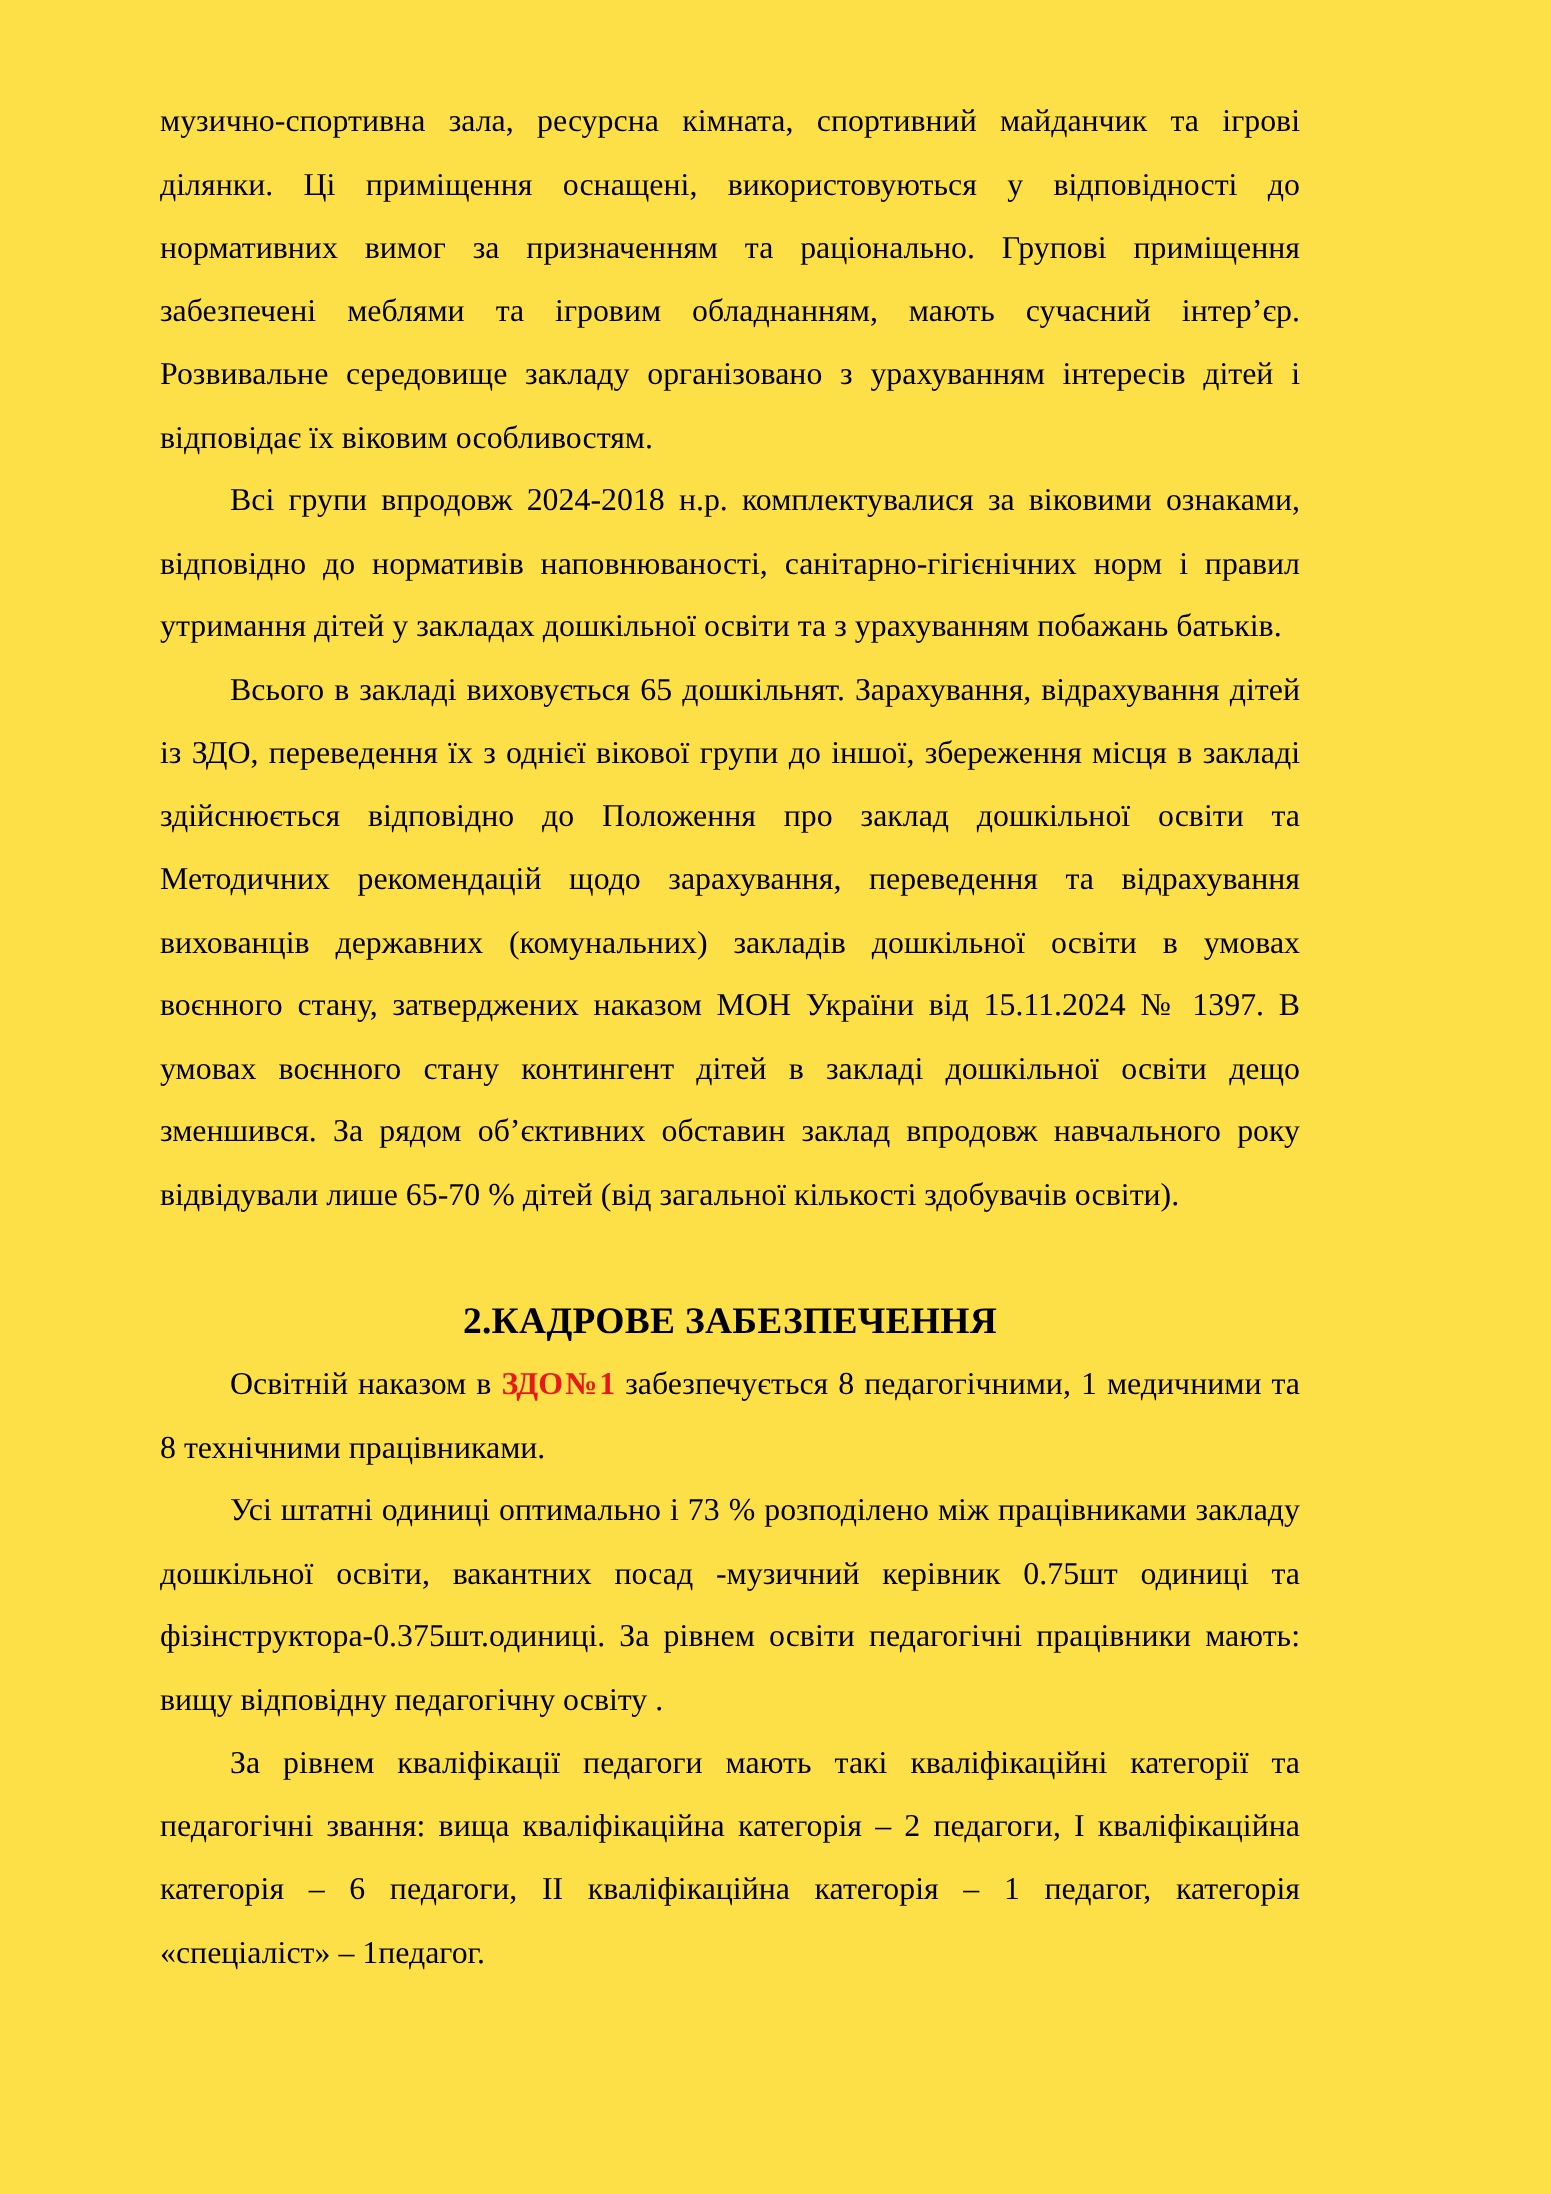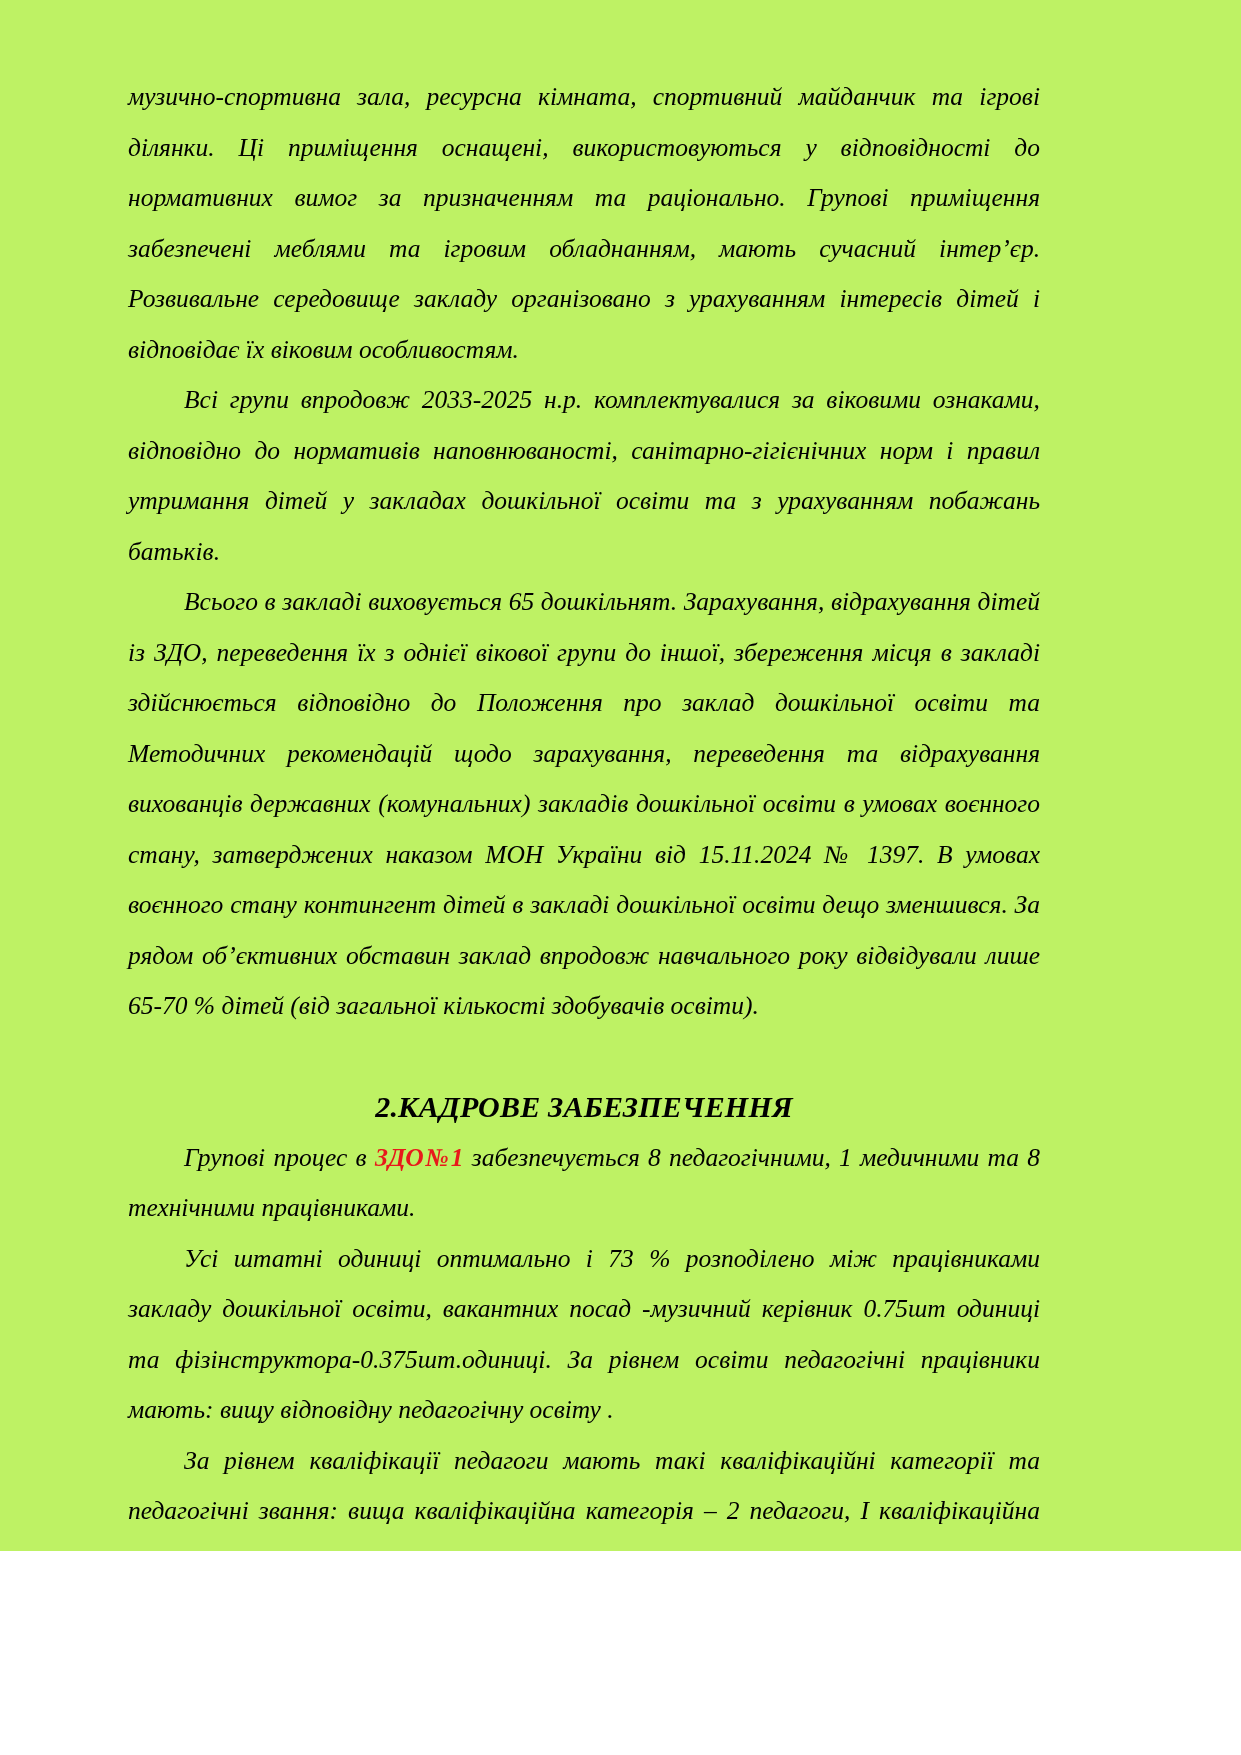--- a/index.html
+++ b/index.html
@@ -8,26 +8,25 @@
     padding: 0;
     background: #ffffff;
   }
   body {
     font-family: "Liberation Serif", "DejaVu Serif", serif;
     color: #000000;
   }
   .page {
     position: relative;
     width: 1241px;
-    height: 1551px;
+    height: 1755px;
     margin: 0 auto;
-    background: #bef264;
+    background: #fde047;
     box-sizing: border-box;
     overflow: hidden;
-    font-style: italic;
   }
   .content {
     position: absolute;
     left: 128px;
     top: 72px;
     width: 912px;
   }
   p.para {
     margin: 0;
     font-size: 25.5px;
@@ -57,28 +56,28 @@
   }
 </style>
 </head>
 <body>
 
 <div class="page">
   <div class="content">
 
     <p class="para">музично-спортивна зала, ресурсна кімната, спортивний майданчик та ігрові ділянки. Ці приміщення оснащені, використовуються у відповідності до нормативних вимог за призначенням та раціонально. Групові приміщення забезпечені меблями та ігровим  обладнанням,  мають  сучасний  інтер’єр. Розвивальне  середовище закладу організовано з урахуванням інтересів дітей і відповідає їх віковим особливостям.</p>
 
-    <p class="para indent">Всі групи впродовж 2033-2025 н.р. комплектувалися за віковими ознаками, відповідно до нормативів наповнюваності, санітарно-гігієнічних норм і правил утримання дітей у закладах дошкільної освіти та з урахуванням побажань батьків.</p>
+    <p class="para indent">Всі групи впродовж 2024-2018 н.р. комплектувалися за віковими ознаками, відповідно до нормативів наповнюваності, санітарно-гігієнічних норм і правил утримання дітей у закладах дошкільної освіти та з урахуванням побажань батьків.</p>
 
     <p class="para indent">Всього в закладі виховується 65 дошкільнят. Зарахування, відрахування дітей із ЗДО, переведення їх з однієї вікової групи до іншої, збереження місця в закладі здійснюється відповідно до Положення про заклад дошкільної освіти та Методичних рекомендацій щодо зарахування, переведення та відрахування вихованців державних (комунальних) закладів дошкільної освіти в умовах воєнного стану, затверджених наказом МОН України від 15.11.2024 № 1397. В умовах воєнного стану контингент дітей в закладі дошкільної освіти дещо зменшився. За рядом об’єктивних обставин заклад впродовж навчального року відвідували лише 65-70 % дітей (від загальної кількості здобувачів освіти).</p>
 
     <div class="spacer-line"></div>
 
     <h2 class="heading">2.КАДРОВЕ ЗАБЕЗПЕЧЕННЯ</h2>
 
-    <p class="para indent"><span>Групові процес в </span><span class="red">ЗДО№1</span><span>  забезпечується 8 педагогічними, 1 медичними та 8 технічними працівниками.</span></p>
+    <p class="para indent"><span>Освітній наказом в </span><span class="red">ЗДО№1</span><span>  забезпечується 8 педагогічними, 1 медичними та 8 технічними працівниками.</span></p>
 
     <p class="para indent">Усі штатні одиниці оптимально і 73 % розподілено між працівниками закладу дошкільної освіти, вакантних посад -музичний керівник 0.75шт одиниці та фізінструктора-0.375шт.одиниці. За рівнем освіти педагогічні працівники мають:  вищу відповідну педагогічну освіту .</p>
 
     <p class="para indent">За рівнем кваліфікації педагоги мають такі кваліфікаційні категорії та педагогічні звання: вища кваліфікаційна категорія – 2 педагоги, І кваліфікаційна категорія – 6 педагоги, ІІ кваліфікаційна категорія – 1 педагог, категорія «спеціаліст» –  1педагог.</p>
 
   </div>
 </div>
 
 </body></html>

